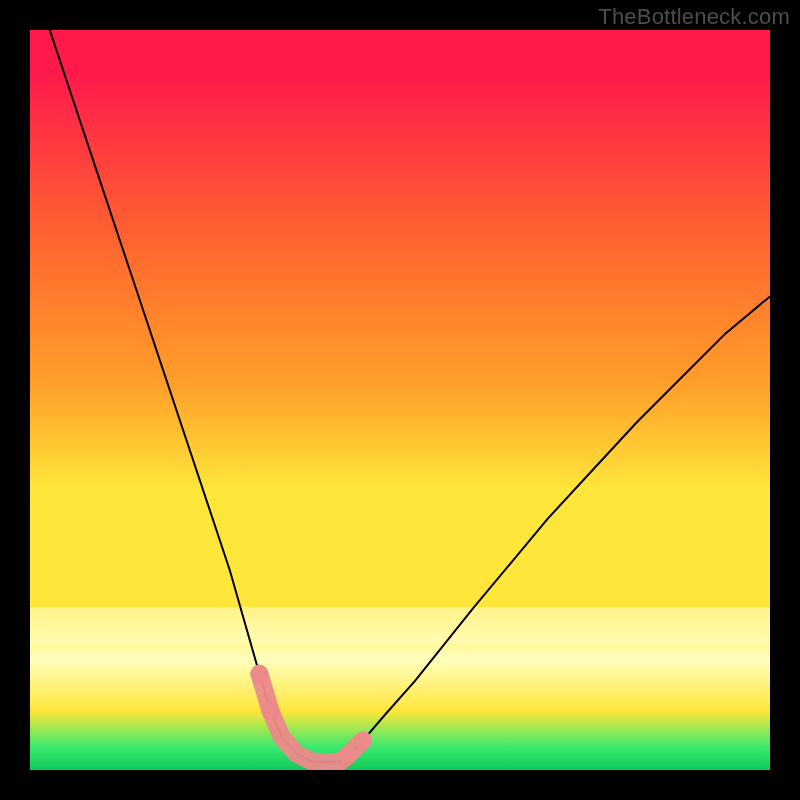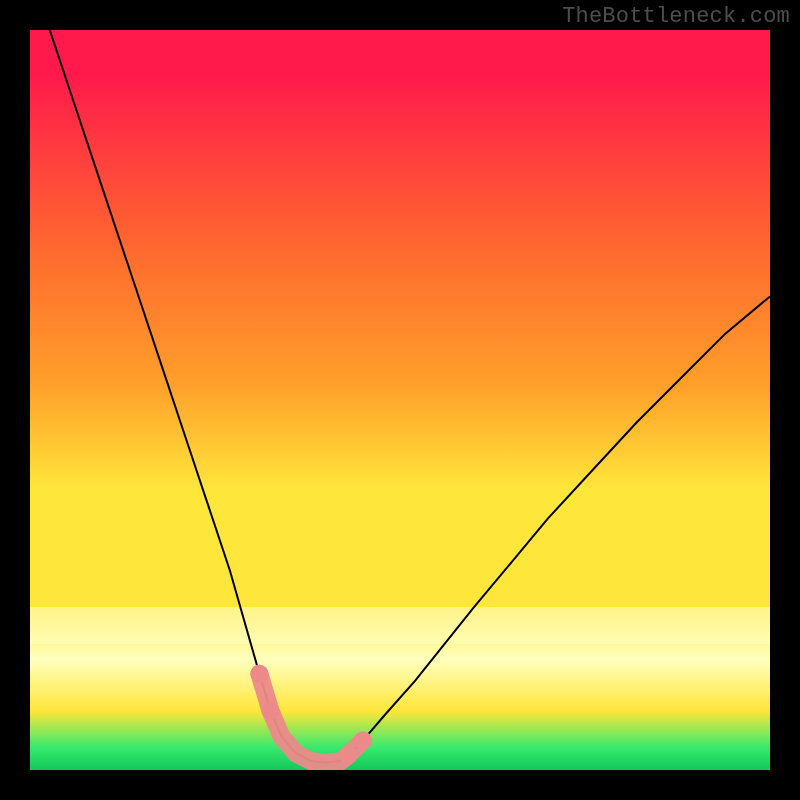--- a/index.html
+++ b/index.html
@@ -7,21 +7,21 @@
   .frame {
     position: relative;
     width: 800px;
     height: 800px;
     background: #000;
   }
   .watermark {
     position: absolute;
     top: 4px;
     right: 10px;
-    font-family: Liberation Mono, monospace;
+    font-family: Liberation Sans, sans-serif;
     font-size: 22px;
     color: #4d4d4d;
     letter-spacing: 0.2px;
     z-index: 50;
   }
   .plot {
     position: absolute;
     left: 30px;
     top: 30px;
     width: 740px;

